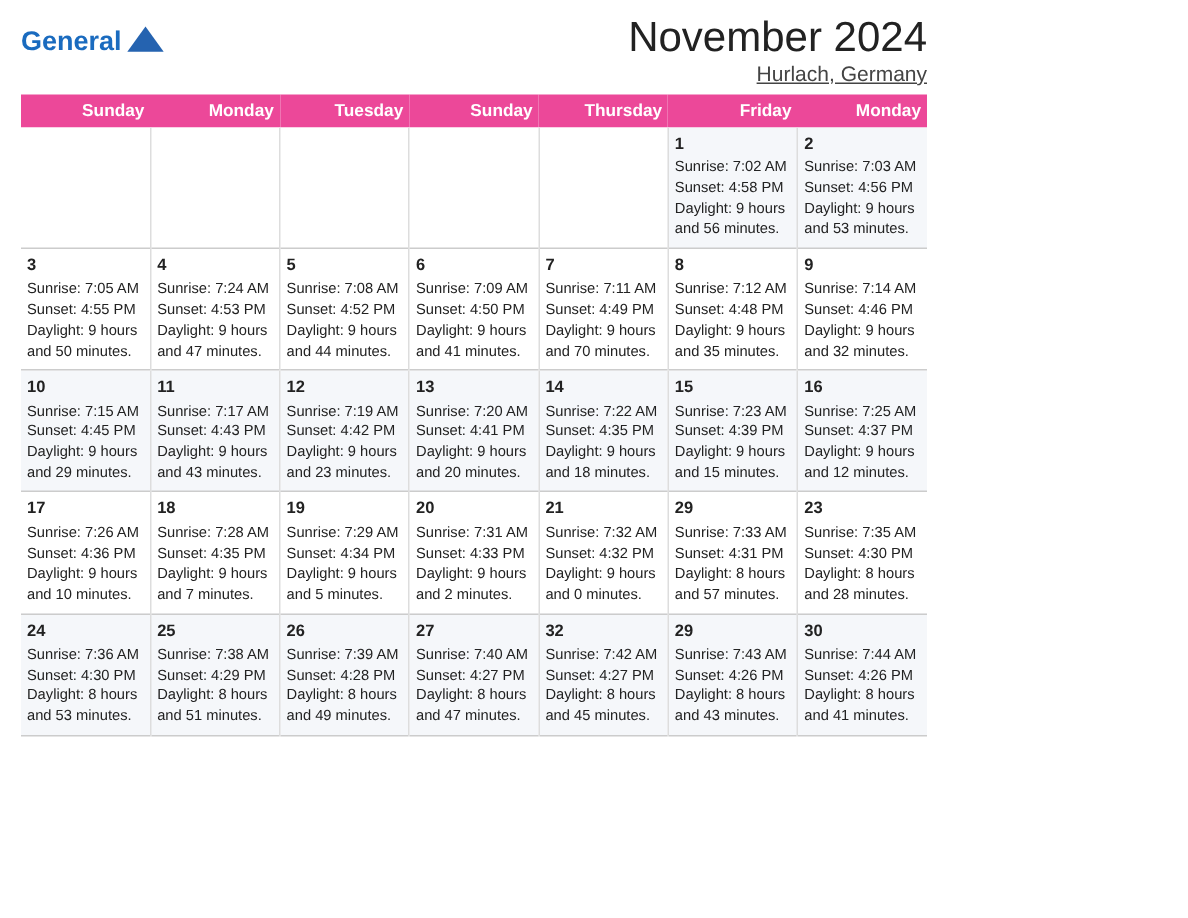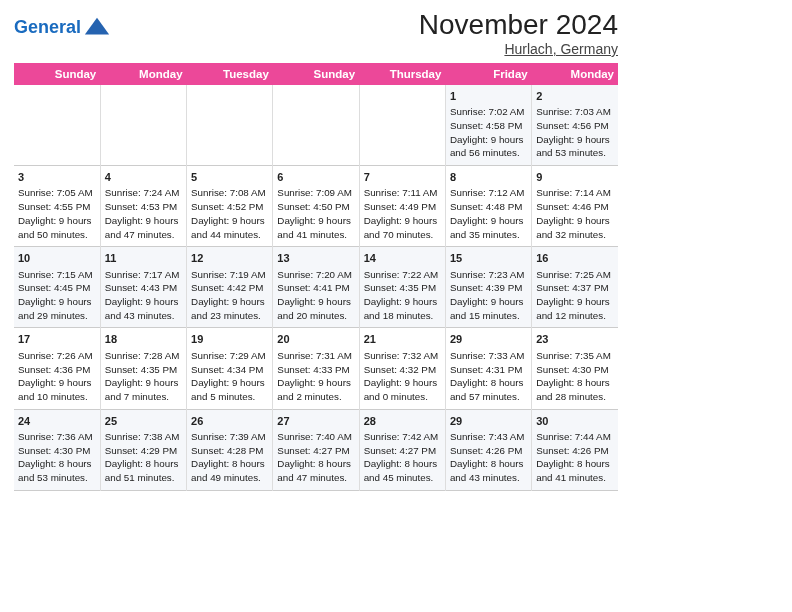--- a/index.html
+++ b/index.html
@@ -330,21 +330,21 @@
             <div>and 49 minutes.</div>
           </td>
           <td>
             <span class="day-num">27</span>
             <div>Sunrise: 7:40 AM</div>
             <div>Sunset: 4:27 PM</div>
             <div>Daylight: 8 hours</div>
             <div>and 47 minutes.</div>
           </td>
           <td>
-            <span class="day-num">28</span>
+            <span class="day-num">32</span>
             <div>Sunrise: 7:42 AM</div>
             <div>Sunset: 4:27 PM</div>
             <div>Daylight: 8 hours</div>
             <div>and 45 minutes.</div>
           </td>
           <td>
             <span class="day-num">29</span>
             <div>Sunrise: 7:43 AM</div>
             <div>Sunset: 4:26 PM</div>
             <div>Daylight: 8 hours</div>

